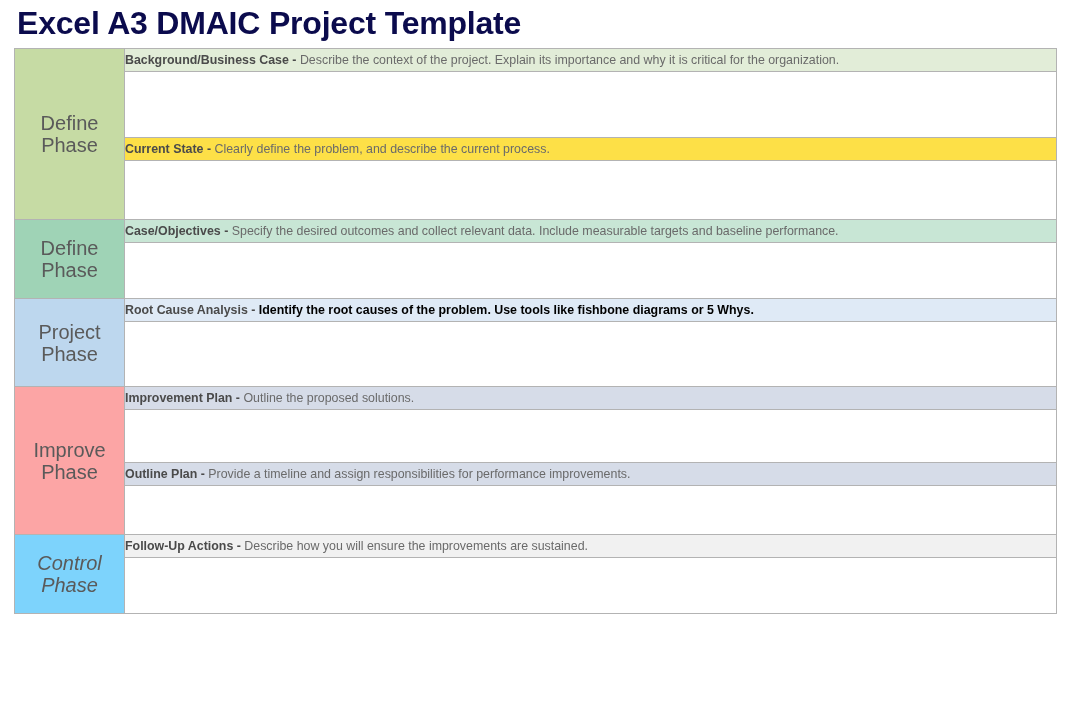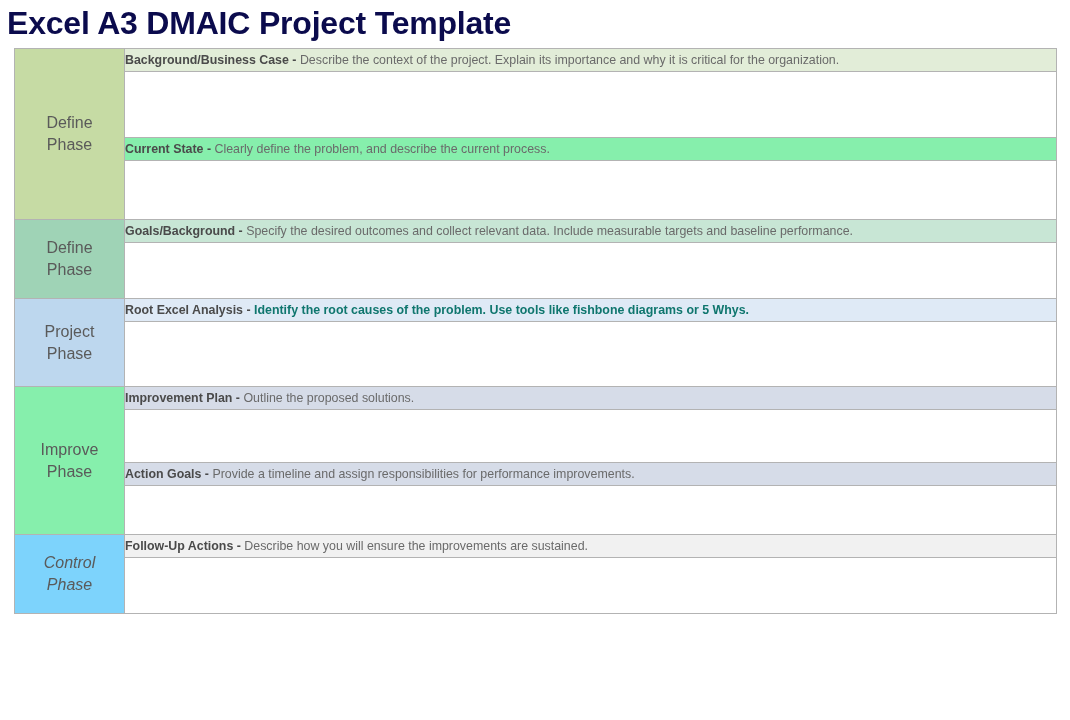--- a/index.html
+++ b/index.html
@@ -10,21 +10,21 @@
   body {
     width: 1070px;
     height: 720px;
     font-family: "Liberation Sans", sans-serif;
     overflow: hidden;
     position: relative;
   }
 
   #page-title {
     position: absolute;
-    left: 7px;
+    left: 17px;
     top: 1px;
     font-size: 32px;
     font-weight: bold;
     color: #0b0b4d;
     letter-spacing: -0.2px;
     line-height: 44px;
     white-space: nowrap;
   }
 
   #dmaic-table {
@@ -39,21 +39,21 @@
   #dmaic-table td {
     border: 1px solid #b3b3b3;
     padding: 0;
     vertical-align: middle;
   }
 
   
   td.phase-cell {
     width: 109px;
     text-align: center;
-    font-size: 16px;
+    font-size: 20px;
     line-height: 22px;
     color: #5a5a5a;
     font-weight: normal;
     padding: 2px 4px;
   }
   .phase-label {
     display: block;
   }
 
   
@@ -68,21 +68,21 @@
     font-weight: bold;
     color: #4a4a4a;
   }
   .prompt-body {
     font-weight: normal;
     color: #6a6a6a;
   }
   
   td.prompt-cell.all-bold .prompt-body {
     font-weight: bold;
-    color: #0f766e;
+    color: #000000;
   }
 
   
   td.entry-cell {
     background: #ffffff;
     height: 60px;
   }
 
   
 </style>
@@ -97,57 +97,57 @@
         <td class="phase-cell" rowspan="4" style="background: rgb(198, 219, 164);">
           <span class="phase-label">Define</span>
           <span class="phase-label">Phase</span>
         </td>
         <td class="prompt-cell" style="background: rgb(226, 237, 216);"><span class="prompt-title">Background/Business Case - </span><span class="prompt-body">Describe the context of the project. Explain its importance and why it is critical for the organization.</span></td>
       </tr>
       <tr>
         <td class="entry-cell" style="height: 65px;"></td>
       </tr>
       <tr>
-        <td class="prompt-cell" style="background: #86efac; margin-left: 32px;"><span class="prompt-title">Current State - </span><span class="prompt-body">Clearly define the problem, and describe the current process.</span></td>
+        <td class="prompt-cell" style="background: #fde047; margin-left: 32px;"><span class="prompt-title">Current State - </span><span class="prompt-body">Clearly define the problem, and describe the current process.</span></td>
       </tr>
       <tr>
         <td class="entry-cell" style="height: 58px;"></td>
       </tr>
       <tr>
         <td class="phase-cell" rowspan="2" style="background: rgb(159, 211, 182);">
           <span class="phase-label">Define</span>
           <span class="phase-label">Phase</span>
         </td>
-        <td class="prompt-cell" style="background: rgb(200, 230, 213);"><span class="prompt-title">Goals/Background - </span><span class="prompt-body">Specify the desired outcomes and collect relevant data. Include measurable targets and baseline performance.</span></td>
+        <td class="prompt-cell" style="background: rgb(200, 230, 213);"><span class="prompt-title">Case/Objectives - </span><span class="prompt-body">Specify the desired outcomes and collect relevant data. Include measurable targets and baseline performance.</span></td>
       </tr>
       <tr>
         <td class="entry-cell" style="height: 55px;"></td>
       </tr>
       <tr>
         <td class="phase-cell" rowspan="2" style="background: rgb(189, 215, 238);">
           <span class="phase-label">Project</span>
           <span class="phase-label">Phase</span>
         </td>
-        <td class="prompt-cell all-bold" style="background: rgb(223, 234, 246);"><span class="prompt-title">Root Excel Analysis - </span><span class="prompt-body">Identify the root causes of the problem. Use tools like fishbone diagrams or 5 Whys.</span></td>
+        <td class="prompt-cell all-bold" style="background: rgb(223, 234, 246);"><span class="prompt-title">Root Cause Analysis - </span><span class="prompt-body">Identify the root causes of the problem. Use tools like fishbone diagrams or 5 Whys.</span></td>
       </tr>
       <tr>
         <td class="entry-cell" style="height: 64px;"></td>
       </tr>
       <tr>
-        <td class="phase-cell" rowspan="4" style="background: #86efac;">
+        <td class="phase-cell" rowspan="4" style="background: #fca5a5;">
           <span class="phase-label">Improve</span>
           <span class="phase-label">Phase</span>
         </td>
         <td class="prompt-cell" style="background: rgb(214, 220, 232);"><span class="prompt-title">Improvement Plan - </span><span class="prompt-body">Outline the proposed solutions.</span></td>
       </tr>
       <tr>
         <td class="entry-cell" style="height: 52px;"></td>
       </tr>
       <tr>
-        <td class="prompt-cell" style="background: rgb(214, 220, 232);"><span class="prompt-title">Action Goals - </span><span class="prompt-body">Provide a timeline and assign responsibilities for performance improvements.</span></td>
+        <td class="prompt-cell" style="background: rgb(214, 220, 232);"><span class="prompt-title">Outline Plan - </span><span class="prompt-body">Provide a timeline and assign responsibilities for performance improvements.</span></td>
       </tr>
       <tr>
         <td class="entry-cell" style="height: 48px;"></td>
       </tr>
       <tr>
         <td class="phase-cell" rowspan="2" style="background: #7dd3fc; font-style: italic;">
           <span class="phase-label">Control</span>
           <span class="phase-label">Phase</span>
         </td>
         <td class="prompt-cell" style="background: rgb(241, 241, 241);"><span class="prompt-title">Follow-Up Actions - </span><span class="prompt-body">Describe how you will ensure the improvements are sustained.</span></td>

